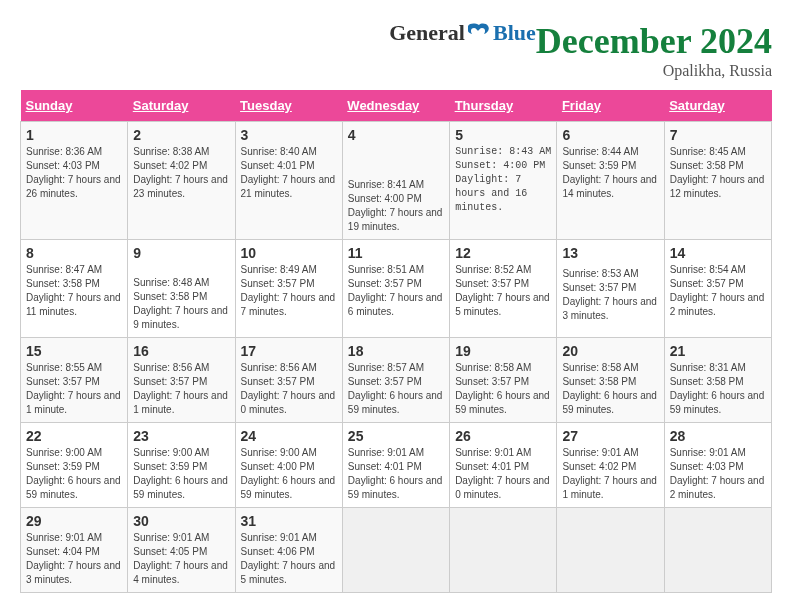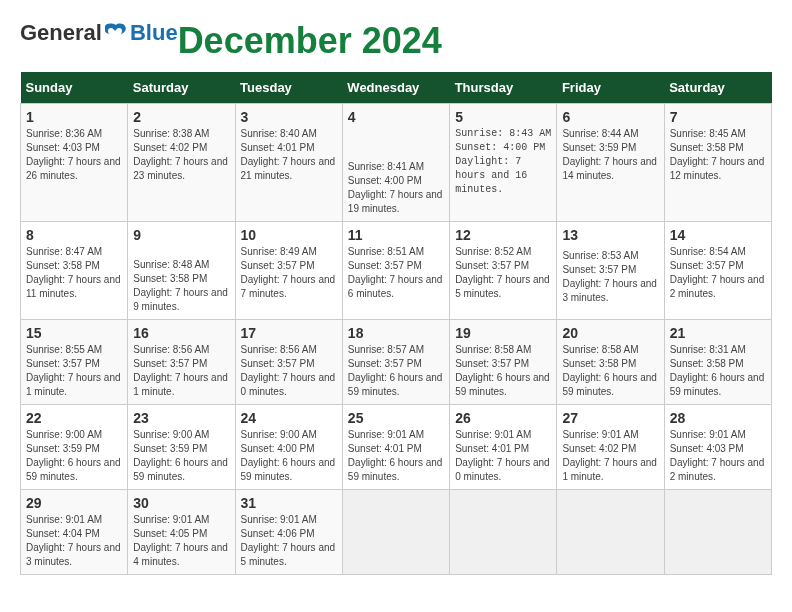--- a/index.html
+++ b/index.html
@@ -5,23 +5,24 @@
     * { box-sizing: border-box; margin: 0; padding: 0; }
     body {
       font-family: Arial, sans-serif;
       background: #fff;
       width: 792px;
       min-height: 612px;
       padding: 20px;
     }
     .header {
       display: flex;
-      justify-content: flex-start;
+      justify-content: flex-end;
       align-items: flex-start;
       margin-bottom: 10px;
+      font-family: Liberation Serif, serif;
     }
     .logo {
       display: flex;
       flex-direction: column;
       align-items: flex-start;
     }
     .logo-text {
       font-size: 22px;
       font-weight: bold;
       color: #333;
@@ -42,26 +43,27 @@
     .location {
       font-size: 16px;
       color: #555;
     }
     table {
       width: 100%;
       border-collapse: collapse;
       font-size: 11px;
     }
     thead tr th {
-      background-color: #14532d;
+      background-color: #ec4899;
       color: #fff;
       padding: 8px 5px;
       text-align: left;
       font-size: 13px;
       font-weight: bold;
+      text-decoration: underline;
     }
     tbody tr td {
       border: 1px solid #ccc;
       padding: 5px 5px;
       vertical-align: top;
       width: calc(100% / 7);
       min-height: 70px;
       background: #fff;
     }
     tbody tr:nth-child(odd) td {
@@ -91,20 +93,21 @@
     <div class="logo-text">
       <span class="logo-general">General</span>
       <svg width="22" height="20" viewBox="0 0 22 20" style="margin: 0 1px;">
         <path d="M11 2 C13 0, 18 0, 20 3 C22 6, 20 10, 16 11 C18 8, 17 5, 14 5 C12 5, 11 7, 10 8 C9 7, 8 5, 6 5 C3 5, 2 8, 4 11 C0 10, -2 6, 0 3 C2 0, 7 0, 11 2Z" fill="#1a6faf"></path>
       </svg>
       <span class="logo-blue">Blue</span>
     </div>
   </div>
   <div class="title-block">
     <div class="month-title">December 2024</div>
+    <div class="location">Opalikha, Russia</div>
   </div>
 </div>
 
 <table>
   <thead>
     <tr>
       <th>Sunday</th>
       <th>Saturday</th>
       <th>Tuesday</th>
       <th>Wednesday</th>

